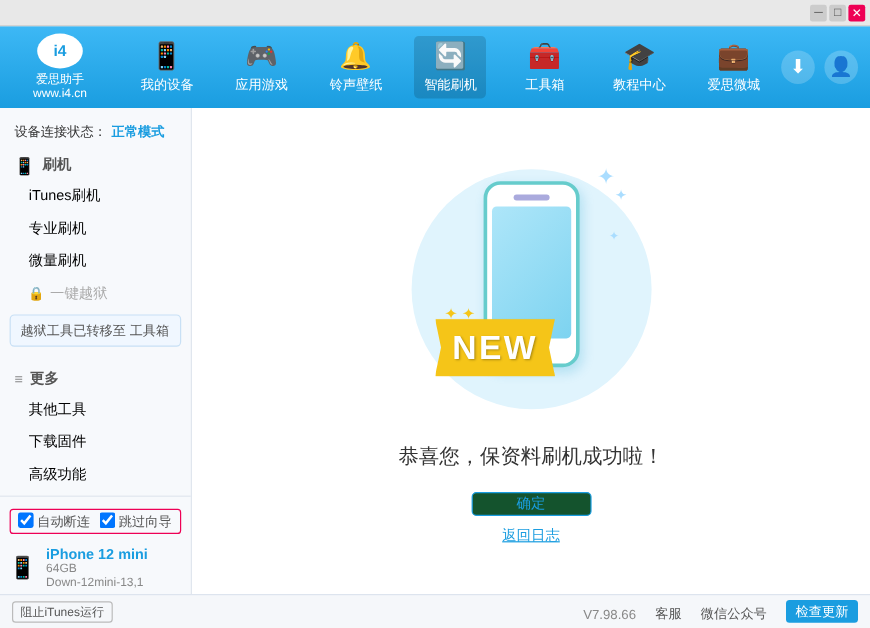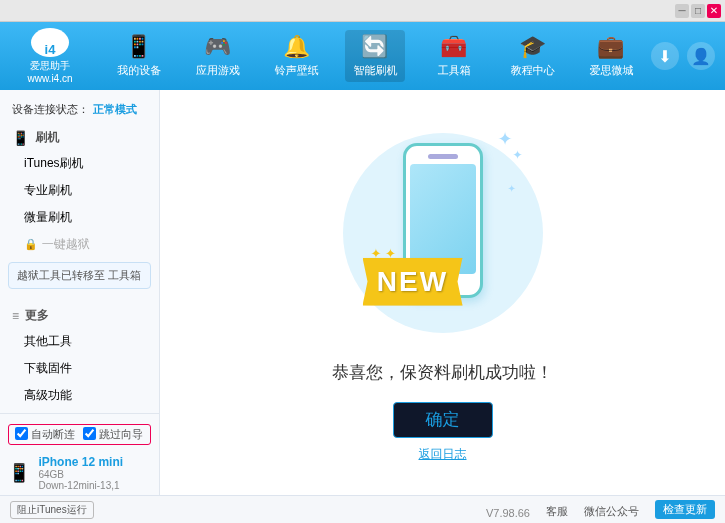--- a/index.html
+++ b/index.html
@@ -37,21 +37,21 @@
     }
     .logo {
       width: 80px;
       height: 56px;
       display: flex; flex-direction: column; align-items: center; justify-content: center;
       margin-right: 10px;
     }
     .logo-circle {
       width: 38px; height: 38px; border-radius: 50%;
       background: #fff;
-      display: flex; align-items: flex-end; justify-content: center;
+      display: flex; align-items: center; justify-content: center;
       font-size: 18px; font-weight: bold; color: #1a9de0;
       margin-bottom: 2px;
     }
     .logo-text { font-size: 10px; color: #fff; }
 
     .nav-items {
       display: flex; flex: 1; justify-content: space-around; align-items: center;
     }
     .nav-item {
       display: flex; flex-direction: column; align-items: center;
@@ -205,26 +205,26 @@
       position: absolute;
       color: #aaddff;
       font-size: 18px;
     }
 
     .success-text {
       font-size: 17px; color: #333; margin-bottom: 18px;
       font-weight: 500;
     }
     .confirm-btn {
-      width: 100px; height: 36px;
-      background: #0f172a;
+      width: 100px; height: 20px;
+      background: #14532d;
       border: 1px solid #1a9de0;
       color: #1a9de0;
       border-radius: 4px;
-      font-size: 17px; cursor: pointer;
+      font-size: 12px; cursor: pointer;
       margin-bottom: 8px;
       display: flex; align-items: center; justify-content: center;
     }
     .back-home-link {
       font-size: 12px; color: #1a9de0; cursor: pointer; text-decoration: underline;
     }
 
     
     .bottom-bar {
       height: 28px;

